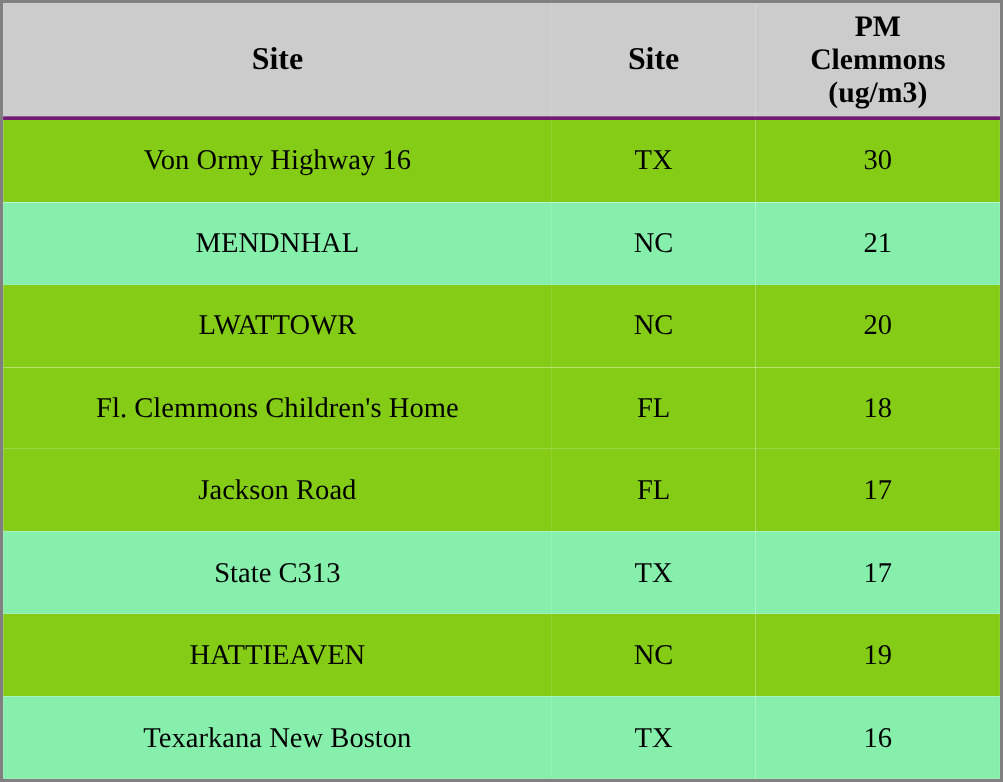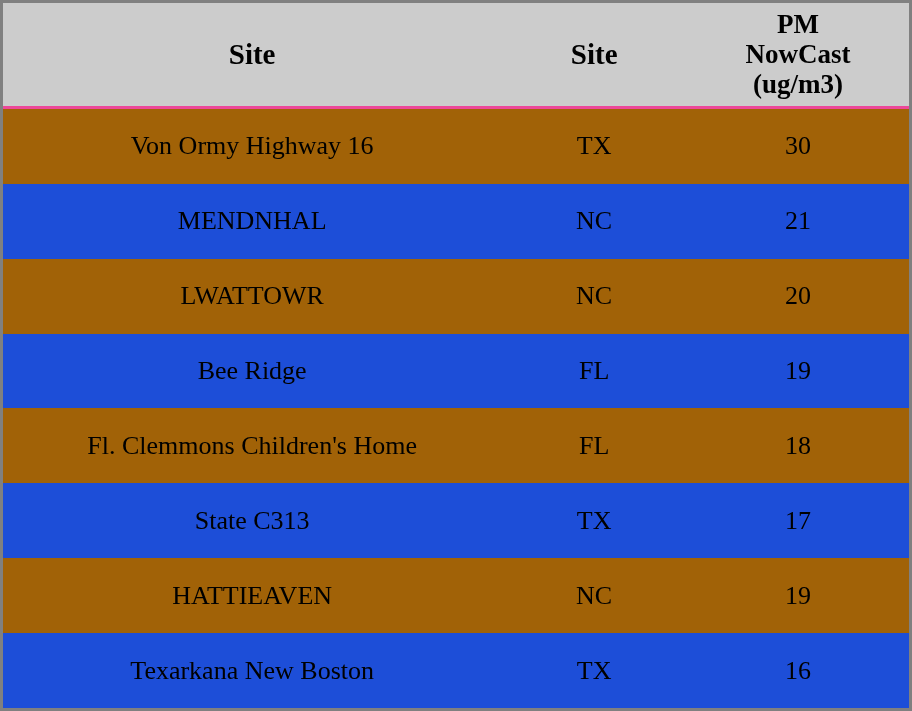--- a/index.html
+++ b/index.html
@@ -33,92 +33,92 @@
   thead tr.header-row {
     background: #cccccc;
   }
   thead th {
     font-weight: bold;
     font-size: 29px;
     color: #000000;
     text-align: center;
     vertical-align: middle;
     padding: 6px 4px;
-    border-bottom: 3px solid #ec4899;
+    border-bottom: 3px solid #701a75;
     line-height: 1.12;
     font-family: "Liberation Serif", serif;
   }
   thead th.th-value {
     font-size: 27px;
   }
   tbody td {
     font-size: 26px;
     color: #000000;
     text-align: center;
     vertical-align: middle;
     padding: 4px 6px;
     height: 57px;
     border: none;
     font-family: "Liberation Serif", serif;
     white-space: nowrap;
     overflow: hidden;
   }
   tbody tr.row-odd {
-    background: #a16207;
+    background: #84cc16;
   }
   tbody tr.row-even {
-    background: #1d4ed8;
+    background: #86efac;
   }
 </style>
 </head>
 <body>
 
 <div id="table-wrap">
   <table class="data-table">
     <colgroup>
       <col class="col-site">
       <col class="col-state">
       <col class="col-value">
     </colgroup>
     <thead>
       <tr class="header-row">
         <th class="th-site">Site</th>
         <th class="th-state">Site</th>
         <th class="th-value">
           <div>PM</div>
-          <div>NowCast</div>
+          <div>Clemmons</div>
           <div>(ug/m3)</div>
         </th>
       </tr>
     </thead>
     <tbody>
       <tr class="row-odd">
         <td>Von Ormy Highway 16</td>
         <td>TX</td>
         <td>30</td>
       </tr>
       <tr class="row-even">
         <td>MENDNHAL</td>
         <td>NC</td>
         <td>21</td>
       </tr>
       <tr class="row-odd">
         <td>LWATTOWR</td>
         <td>NC</td>
         <td>20</td>
       </tr>
-      <tr class="row-even">
-        <td>Bee Ridge</td>
-        <td>FL</td>
-        <td>19</td>
-      </tr>
       <tr class="row-odd">
         <td>Fl. Clemmons Children's Home</td>
         <td>FL</td>
         <td>18</td>
+      </tr>
+      <tr class="row-odd">
+        <td>Jackson Road</td>
+        <td>FL</td>
+        <td>17</td>
       </tr>
       <tr class="row-even">
         <td>State C313</td>
         <td>TX</td>
         <td>17</td>
       </tr>
       <tr class="row-odd">
         <td>HATTIEAVEN</td>
         <td>NC</td>
         <td>19</td>

